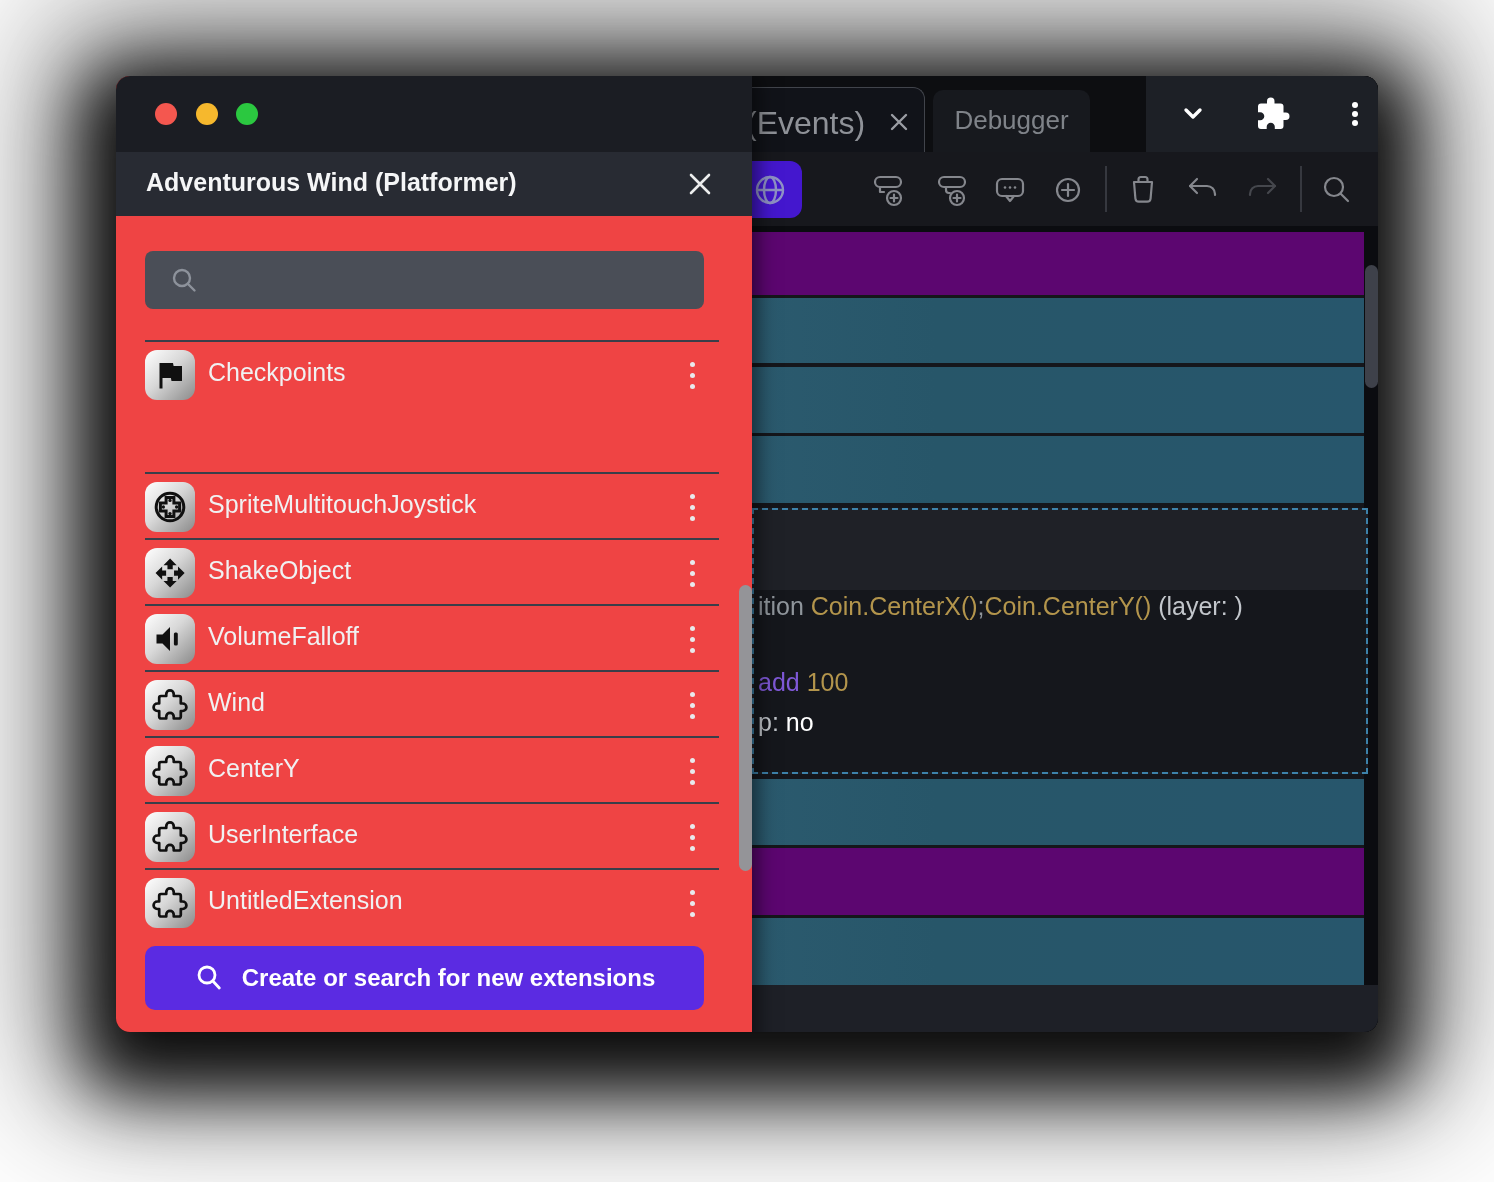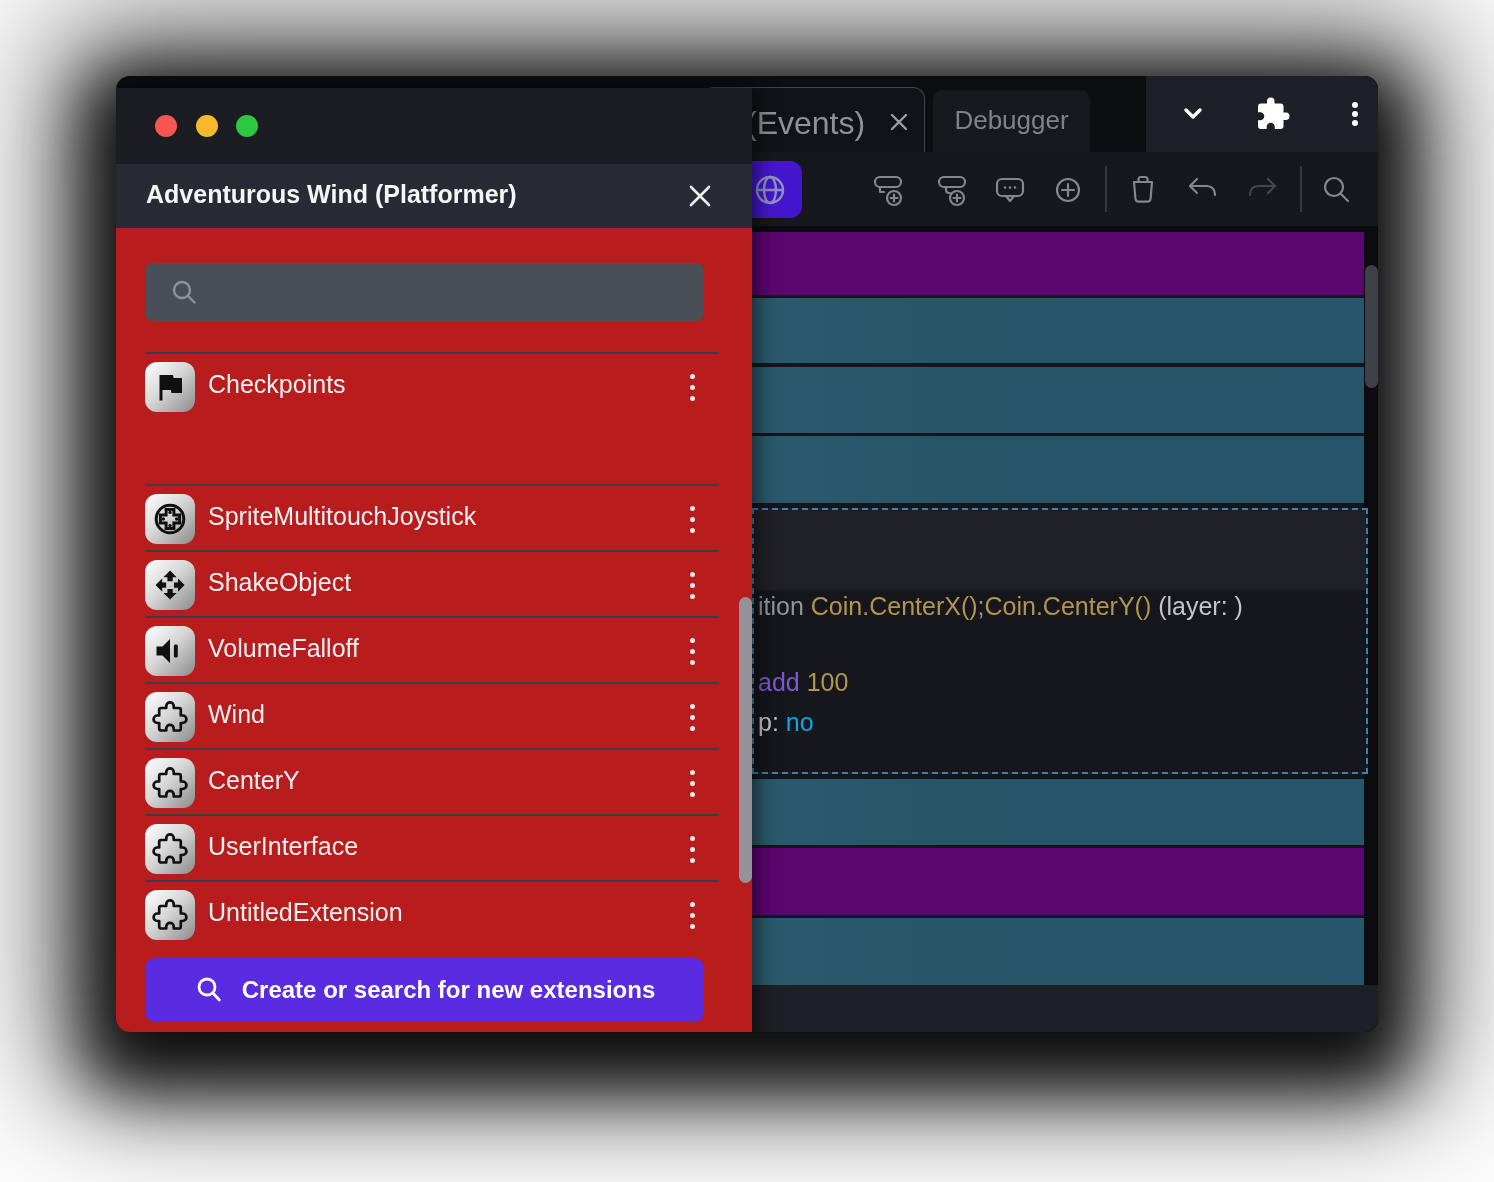--- a/index.html
+++ b/index.html
@@ -48,26 +48,26 @@
     position:absolute; left:0; top:282px; width:616px; height:266px;
     border:2px dashed #3d82aa; background:#1f2127;
   }
   .sel-head { position:absolute; left:0; top:0; width:612px; height:80px; background:#1f2127; }
   .sel-body { position:absolute; left:0; top:80px; width:612px; height:182px; background:#15171c; }
   .code-line { position:absolute; left:4px; font-size:25px; white-space:nowrap; }
   .t-gray { color:#8f959b; }
   .t-gold { color:#b3954c;text-align:right; }
   .t-light { color:#c2c6cb; }
   .t-purple { color:#7e58d6; }
-  .t-green { color:#0ea5e9; }
+  .t-green { color:#ffffff; }
 
   .ev-scrollbar { position:absolute; left:613px; top:39px; width:13px; height:123px; border-radius:7px; background:#3e414a; cursor:pointer; }
 
   
-  .drawer { position:absolute; left:0; top:12px; width:636px; height:1077px; background:#b91c1c; z-index:2; box-shadow: 6px 0 18px rgba(0,0,0,0.5); }
+  .drawer { position:absolute; left:0; top:0; width:636px; height:1077px; background:#ef4444; z-index:2; box-shadow: 6px 0 18px rgba(0,0,0,0.5); }
   .titlebar { position:absolute; left:0; top:0; width:636px; height:76px; background:#1b1d23; }
   .light { position:absolute; top:27px; width:22px; height:22px; border-radius:50%; border:none; cursor:pointer; padding:0; }
   .light-red { left:39px; background:#f4574f; }
   .light-yellow { left:80px; background:#f6b82d; }
   .light-green { left:120px; background:#2bc840; }
 
   .panel-header { position:absolute; left:0; top:76px; width:636px; height:64px; background:#282b33; }
   .panel-title { position:absolute; left:30px; top:16px; font-size:25px; font-weight:bold; color:#f5f6f7; }
   .panel-close { position:absolute; left:570px; top:18px; width:28px; height:28px; background:none; border:none; cursor:pointer; padding:0; }
 

